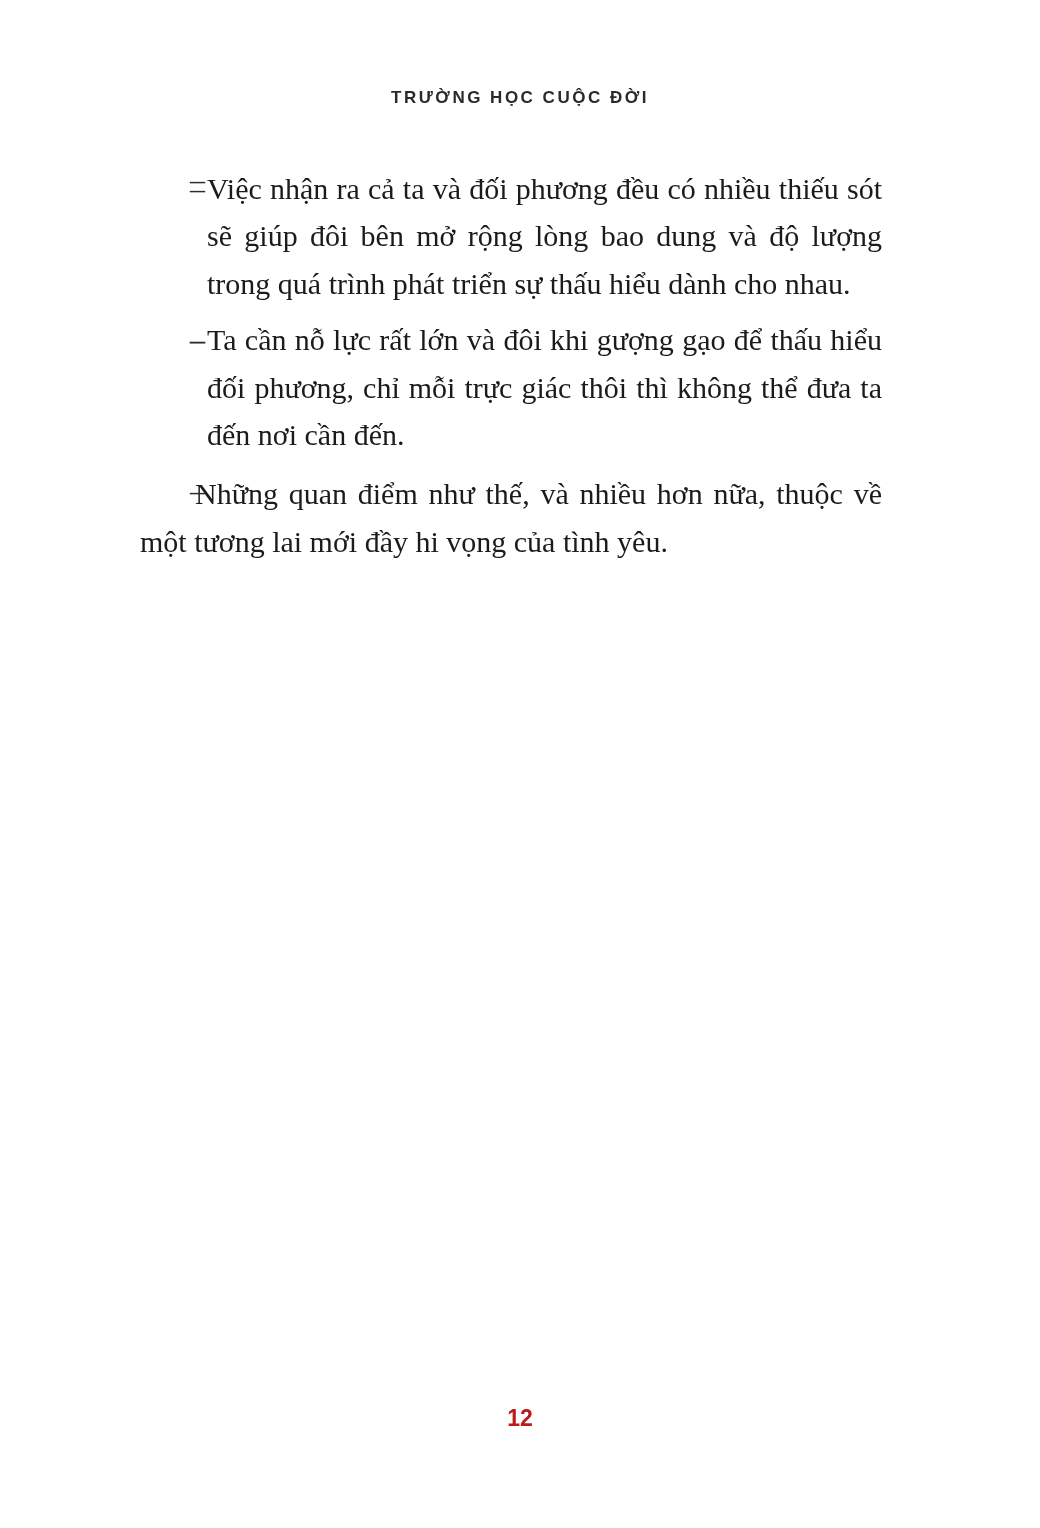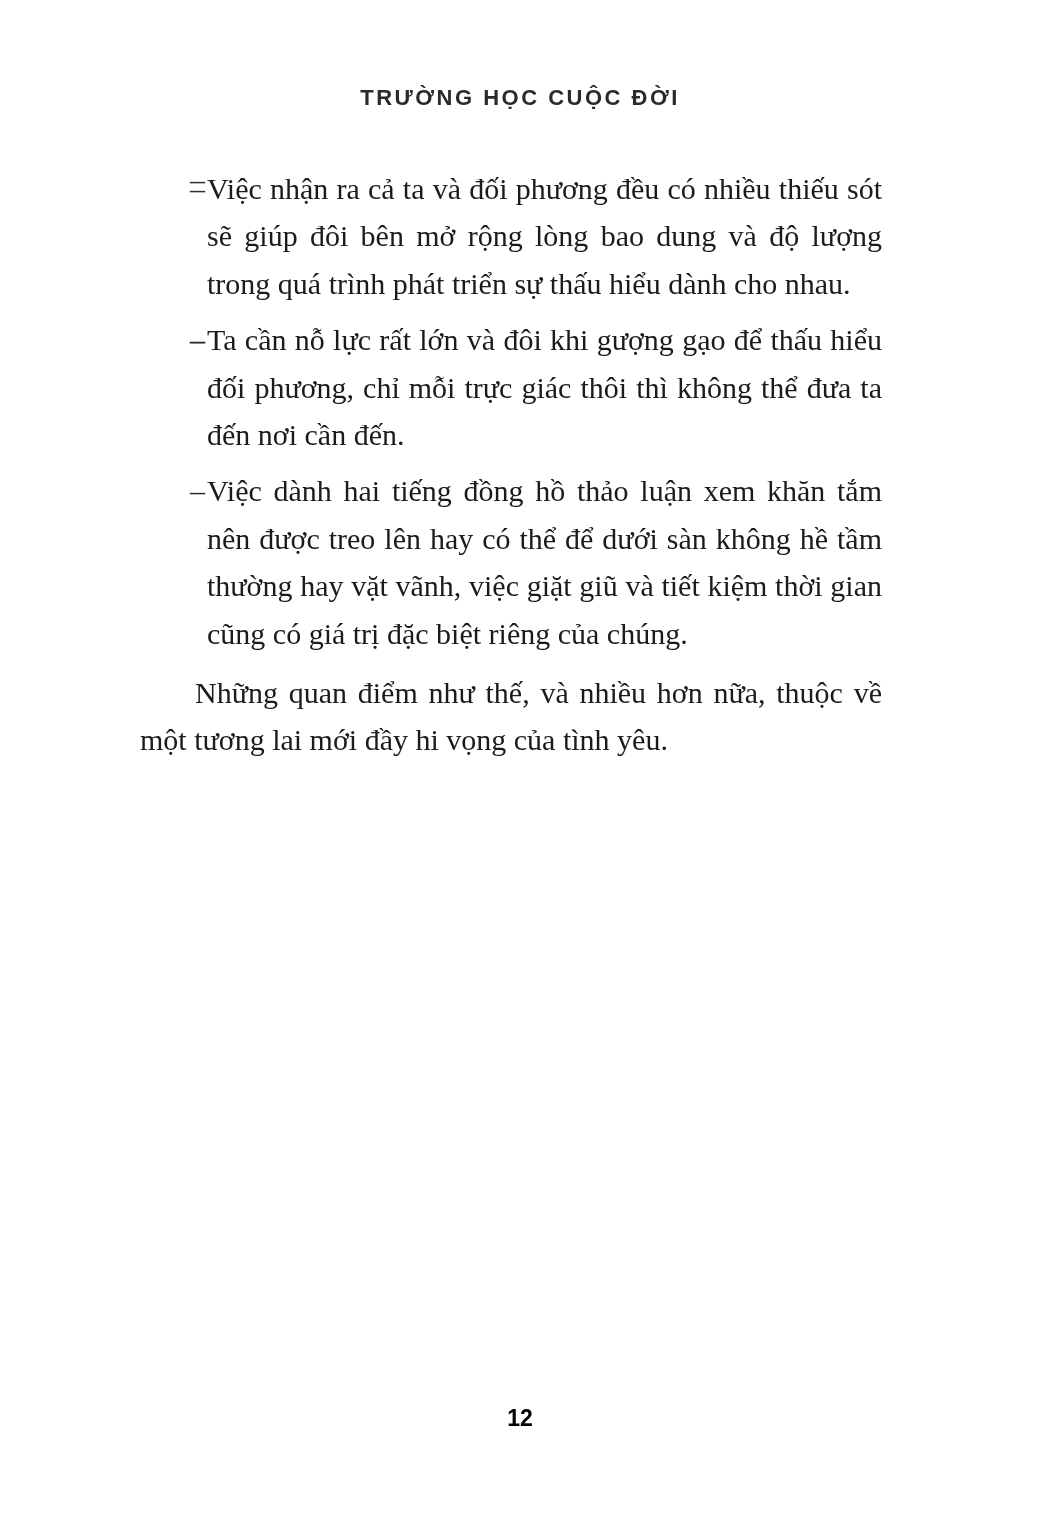--- a/index.html
+++ b/index.html
@@ -16,21 +16,21 @@
     inset: 0;
     background: #ffffff;
   }
   .running-head {
     position: absolute;
     top: 86px;
     left: 0;
     width: 1040px;
     text-align: center;
     font-family: "Liberation Sans", sans-serif;
-    font-size: 22px;
+    font-size: 17px;
     line-height: 24px;
     font-weight: 700;
     letter-spacing: 2.5px;
     color: #2a2a2a;
   }
   .content {
     position: absolute;
     top: 156px;
     left: 140px;
     width: 742px;
@@ -57,21 +57,21 @@
   .folio {
     position: absolute;
     top: 1406px;
     left: 0;
     width: 1040px;
     text-align: center;
     font-family: "Liberation Sans", sans-serif;
     font-size: 23px;
     line-height: 24px;
     font-weight: 700;
-    color: #000000;
+    color: #b91c1c;
   }
 </style>
 </head>
 <body>
 
 <div class="page">
 
   <div class="running-head">TRƯỜNG HỌC CUỘC ĐỜI</div>
 
   <div class="content">
@@ -89,21 +89,20 @@
       <span class="marker">–</span>
     </div>
 
     <div class="bullet">
       <span class="marker">–</span>
       <span>Ta cần nỗ lực rất lớn và đôi khi gượng gạo để thấu hiểu đối phương, chỉ mỗi trực giác thôi thì không thể đưa ta đến nơi cần đến.</span>
     </div>
 
     <div class="bullet">
       <span class="marker">–</span>
-      <span>Việc dành hai tiếng đồng hồ thảo luận xem khăn tắm nên được treo lên hay có thể để dưới sàn không hề tầm thường hay vặt vãnh, việc giặt giũ và tiết kiệm thời gian cũng có giá trị đặc biệt riêng của chúng.</span>
     </div>
 
     <p class="closing">Những quan điểm như thế, và nhiều hơn nữa, thuộc về một tương lai mới đầy hi vọng của tình yêu.</p>
 
   </div>
 
   <div class="folio">12</div>
 
 </div>
 

